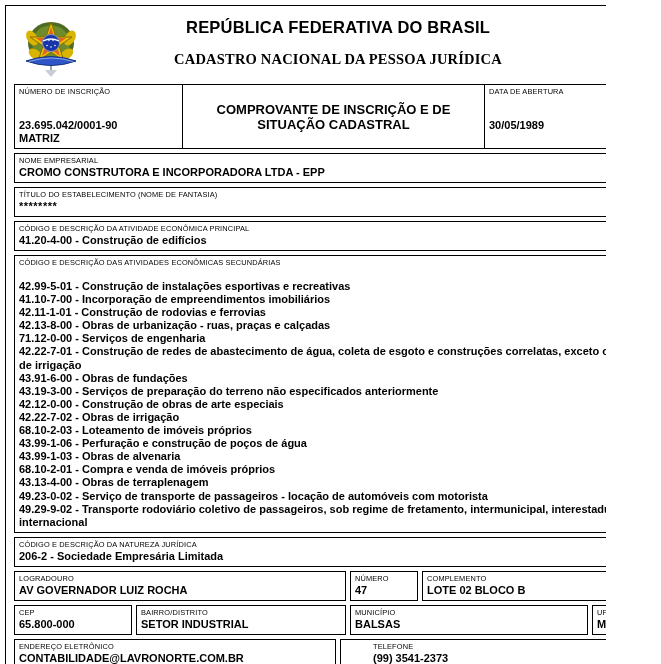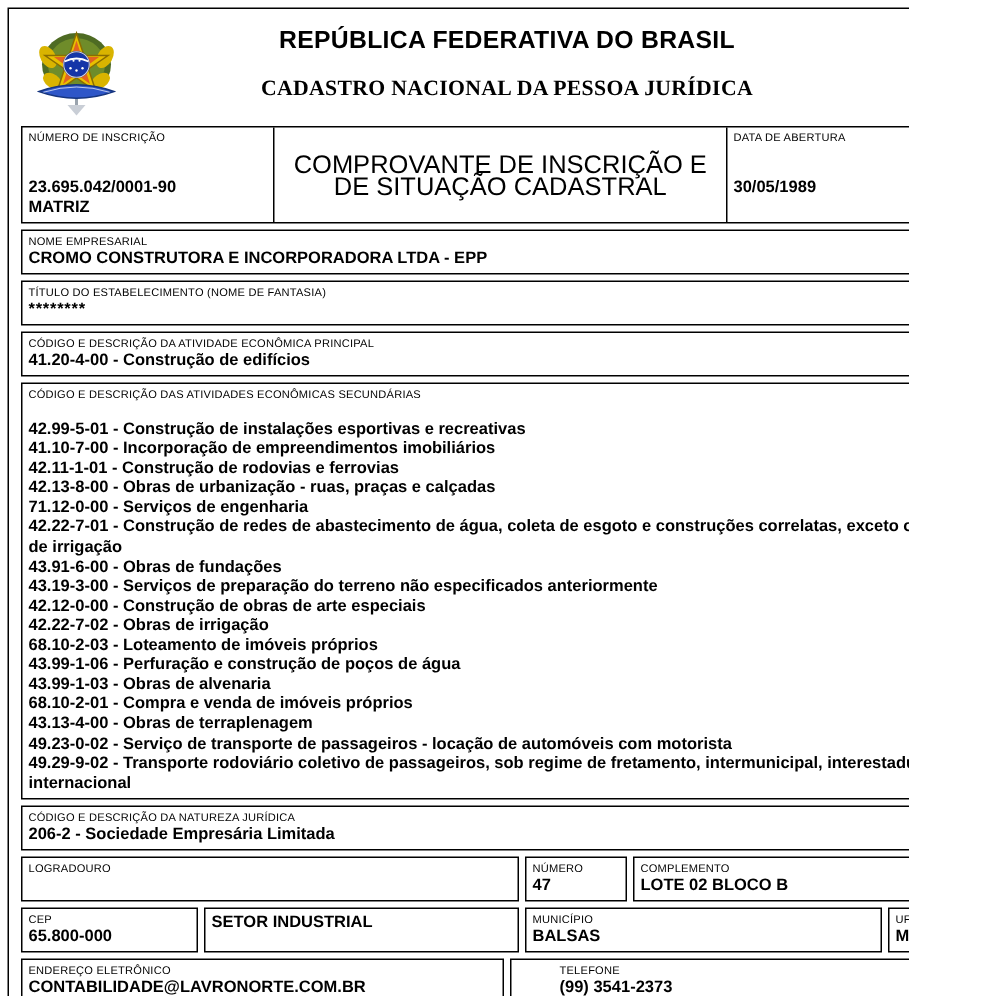--- a/index.html
+++ b/index.html
@@ -123,22 +123,22 @@
   .id-title {
     flex: 1;
     display: flex;
     align-items: center;
     justify-content: center;
     text-align: center;
     border-right: 1px solid #000;
     padding: 2px 6px !important;
   }
   .id-title .big {
-    font-size: 17px;
-    font-weight: normal;
+    font-size: 13px;
+    font-weight: bold;
     line-height: 15px;
     color: #000;
   }
   .id-date {
     width: 162px;
     flex: 0 0 162px;
   }
   .id-num .val, .id-date .val { font-size: 11px; margin-top: 23px; }
   .matriz { font-size: 11px; font-weight: bold; line-height: 13px; }
 
@@ -271,37 +271,39 @@
       <div class="row">
         <div class="box full">
           <div class="lbl">CÓDIGO E DESCRIÇÃO DA NATUREZA JURÍDICA</div>
           <div class="val">206-2 - Sociedade Empresária Limitada</div>
         </div>
       </div>
 
       <div class="row">
         <div class="box addr-log">
           <div class="lbl">LOGRADOURO</div>
+          <div class="val">AV GOVERNADOR LUIZ ROCHA</div>
         </div>
         <div class="box addr-num">
           <div class="lbl">NÚMERO</div>
           <div class="val">47</div>
         </div>
         <div class="box addr-cmp">
           <div class="lbl">COMPLEMENTO</div>
           <div class="val">LOTE 02 BLOCO B</div>
         </div>
       </div>
 
       <div class="row">
         <div class="box cep">
           <div class="lbl">CEP</div>
           <div class="val">65.800-000</div>
         </div>
         <div class="box bairro">
+          <div class="lbl">BAIRRO/DISTRITO</div>
           <div class="val">SETOR INDUSTRIAL</div>
         </div>
         <div class="box munic">
           <div class="lbl">MUNICÍPIO</div>
           <div class="val">BALSAS</div>
         </div>
         <div class="box uf">
           <div class="lbl">UF</div>
           <div class="val">MA</div>
         </div>

